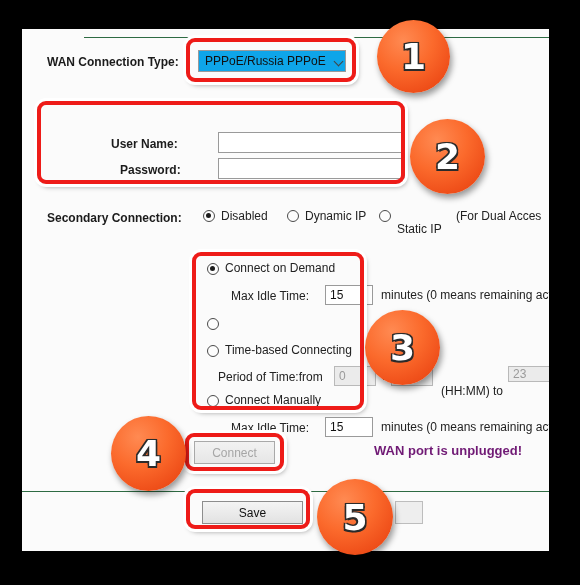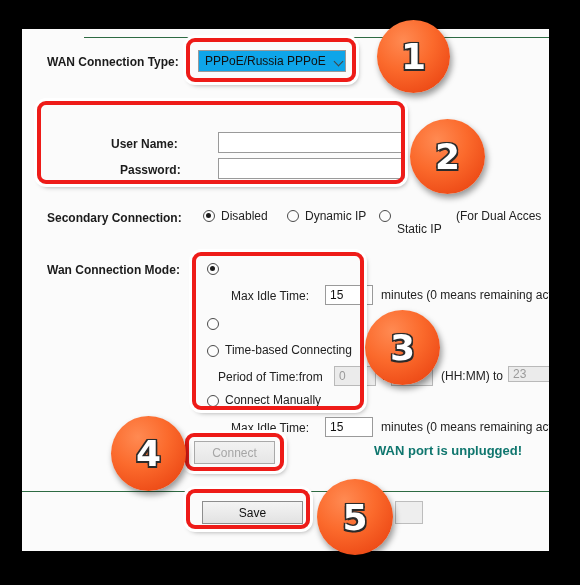--- a/index.html
+++ b/index.html
@@ -139,21 +139,21 @@
     position: absolute;
     box-sizing: border-box;
     background: #eeeeee;
     border: 1px solid #bdbdbd;
   }
 
   .warn {
     position: absolute;
     font-size: 13px;
     font-weight: bold;
-    color: #0f766e;
+    color: #701a75;
     white-space: nowrap;
   }
 
   
   .hl {
     position: absolute;
     box-sizing: border-box;
     border: 4px solid #ee1b18;
     border-radius: 9px;
     box-shadow: 0 0 0 3px #ffffff, 2px 3px 5px rgba(0,0,0,0.35);
@@ -213,44 +213,44 @@
     <div class="txt" style="left:199px; top:180px;">Disabled</div>
 
     <div class="radio" style="left:265px; top:181px;"></div>
     <div class="txt" style="left:283px; top:180px;">Dynamic IP</div>
 
     <div class="radio" style="left:357px; top:181px;"></div>
     <div class="txt" style="left:375px; top:180px;margin-top:13px;">Static IP</div>
 
     <div class="txt" style="left:434px; top:180px;">(For Dual Acces</div>
 
-    <div class="lbl" style="left:12px; top:234px;">Wan Connection Mode:</div>
 
     <div class="radio checked" style="left:185px; top:234px;"></div>
+    <div class="txt" style="left:203px; top:232px;">Connect on Demand</div>
 
     <div class="txt" style="left:209px; top:260px;">Max Idle Time:</div>
     <div class="tbox" style="left:303px; top:256px; width:48px; height:20px;">
       <span>15</span>
     </div>
     <div class="txt" style="left:359px; top:259px;">minutes (0 means remaining activ</div>
 
     <div class="radio" style="left:185px; top:289px;"></div>
 
     <div class="radio" style="left:185px; top:316px;"></div>
     <div class="txt" style="left:203px; top:314px;">Time-based Connecting</div>
 
     <div class="txt" style="left:196px; top:341px;">Period of Time:from</div>
     <div class="tbox disabled" style="left:312px; top:337px; width:42px; height:20px;">
       <span>0</span>
     </div>
     <div class="txt" style="left:360px; top:340px;">:</div>
     <div class="tbox disabled" style="left:369px; top:337px; width:42px; height:20px;">
       <span>0</span>
     </div>
-    <div class="txt" style="left:419px; top:340px;">(HH:MM) to</div>
+    <div class="txt" style="left:419px; top:355px;">(HH:MM) to</div>
     <div class="tbox disabled" style="left:486px; top:337px; width:42px; height:16px;">
       <span>23</span>
     </div>
 
     <div class="radio" style="left:185px; top:366px;"></div>
     <div class="txt" style="left:203px; top:364px;text-align:right;">Connect Manually</div>
 
     <div class="txt" style="left:209px; top:392px;">Max Idle Time:</div>
     <div class="tbox" style="left:303px; top:388px; width:48px; height:20px;">
       <span>15</span>

